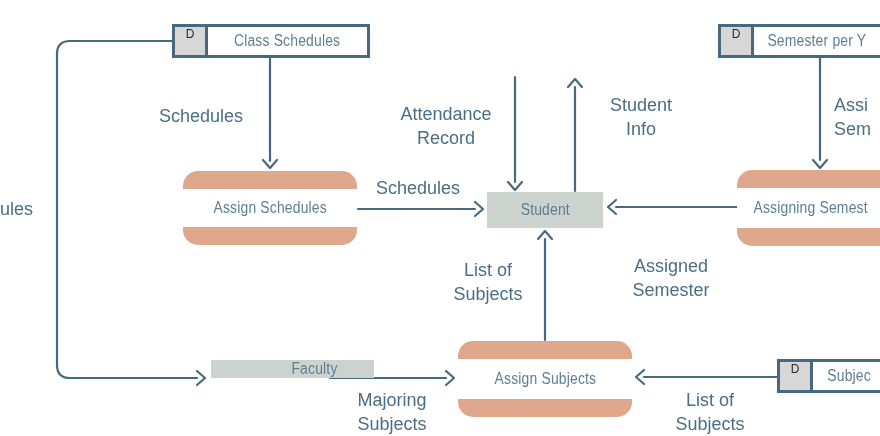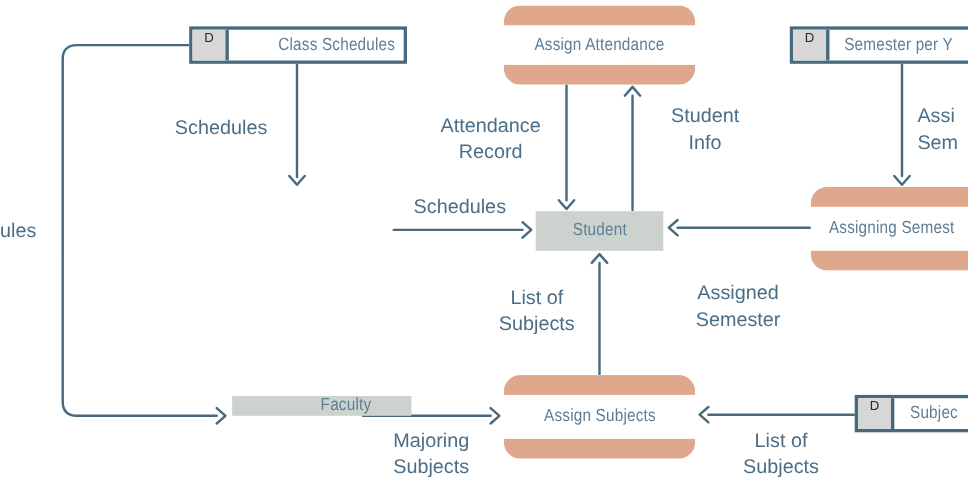--- a/index.html
+++ b/index.html
@@ -8,21 +8,21 @@
     font-family:"Liberation Sans", sans-serif;
     --line:#47697f; --salmon:#dfa88c; --entity:#ccd3cf; --tagfill:#d7d7d7;
     --boxtext:#5e7e95; --labeltext:#4b6e86;
   }
   #wires{position:absolute;left:0;top:0;width:880px;height:436px;}
   #wires path, #wires polyline{fill:none;stroke:var(--line);stroke-width:2.2;stroke-linecap:round;stroke-linejoin:round;}
 
   .dstore{position:absolute;display:flex;box-sizing:border-box;border:3px solid var(--line);background:#fff;}
   .dstore .tag{flex:0 0 30px;background:var(--tagfill);border-right:3px solid var(--line);
     display:flex;justify-content:center;align-items:flex-start;font-size:12px;color:#2a2a2a;line-height:14px;}
-  .dstore .lbl{flex:1;display:flex;align-items:center;justify-content:flex-end;overflow:hidden;}
+  .dstore .lbl{flex:1;display:flex;align-items:center;justify-content:center;overflow:hidden;}
   .dstore.clip .lbl{justify-content:flex-start;}
 
   .proc{position:absolute;display:flex;flex-direction:column;border-radius:15px;overflow:hidden;background:#fff;}
   .proc .bar{flex:0 0 18px;background:var(--salmon);}
   .proc .mid{flex:1;display:flex;align-items:center;justify-content:center;overflow:hidden;}
   .proc.clip .mid{justify-content:flex-start;}
 
   .entity{position:absolute;background:var(--entity);display:flex;align-items:center;justify-content:center;}
 
   .boxtext{font-size:16px;color:var(--boxtext);transform:scaleX(0.87);white-space:nowrap;letter-spacing:0.2px;}
@@ -83,28 +83,28 @@
       </div>
   </div>
 
   <div class="dstore clip" style="left:777px;top:359px;width:180px;height:34px;">
     <div class="tag">D</div>
     <div class="lbl" style="padding-left:11px;">
         <span class="boxtext">Subjec</span>
       </div>
   </div>
 
-  <div class="proc" style="left:458px;top:5px;width:174px;height:72px;">
+
+  <div class="proc" style="left:183px;top:171px;width:174px;height:74px;">
     <div class="bar"></div>
     <div class="mid">
-        <span class="boxtext">Assign Attendance</span>
+        <span class="boxtext">Assign Schedules</span>
       </div>
     <div class="bar"></div>
   </div>
-
 
   <div class="proc clip" style="left:737px;top:170px;width:200px;height:76px;">
     <div class="bar"></div>
     <div class="mid" style="padding-left:8px;">
         <span class="boxtext">Assigning Semest</span>
       </div>
     <div class="bar"></div>
   </div>
 
   <div class="proc" style="left:458px;top:341px;width:174px;height:76px;">

